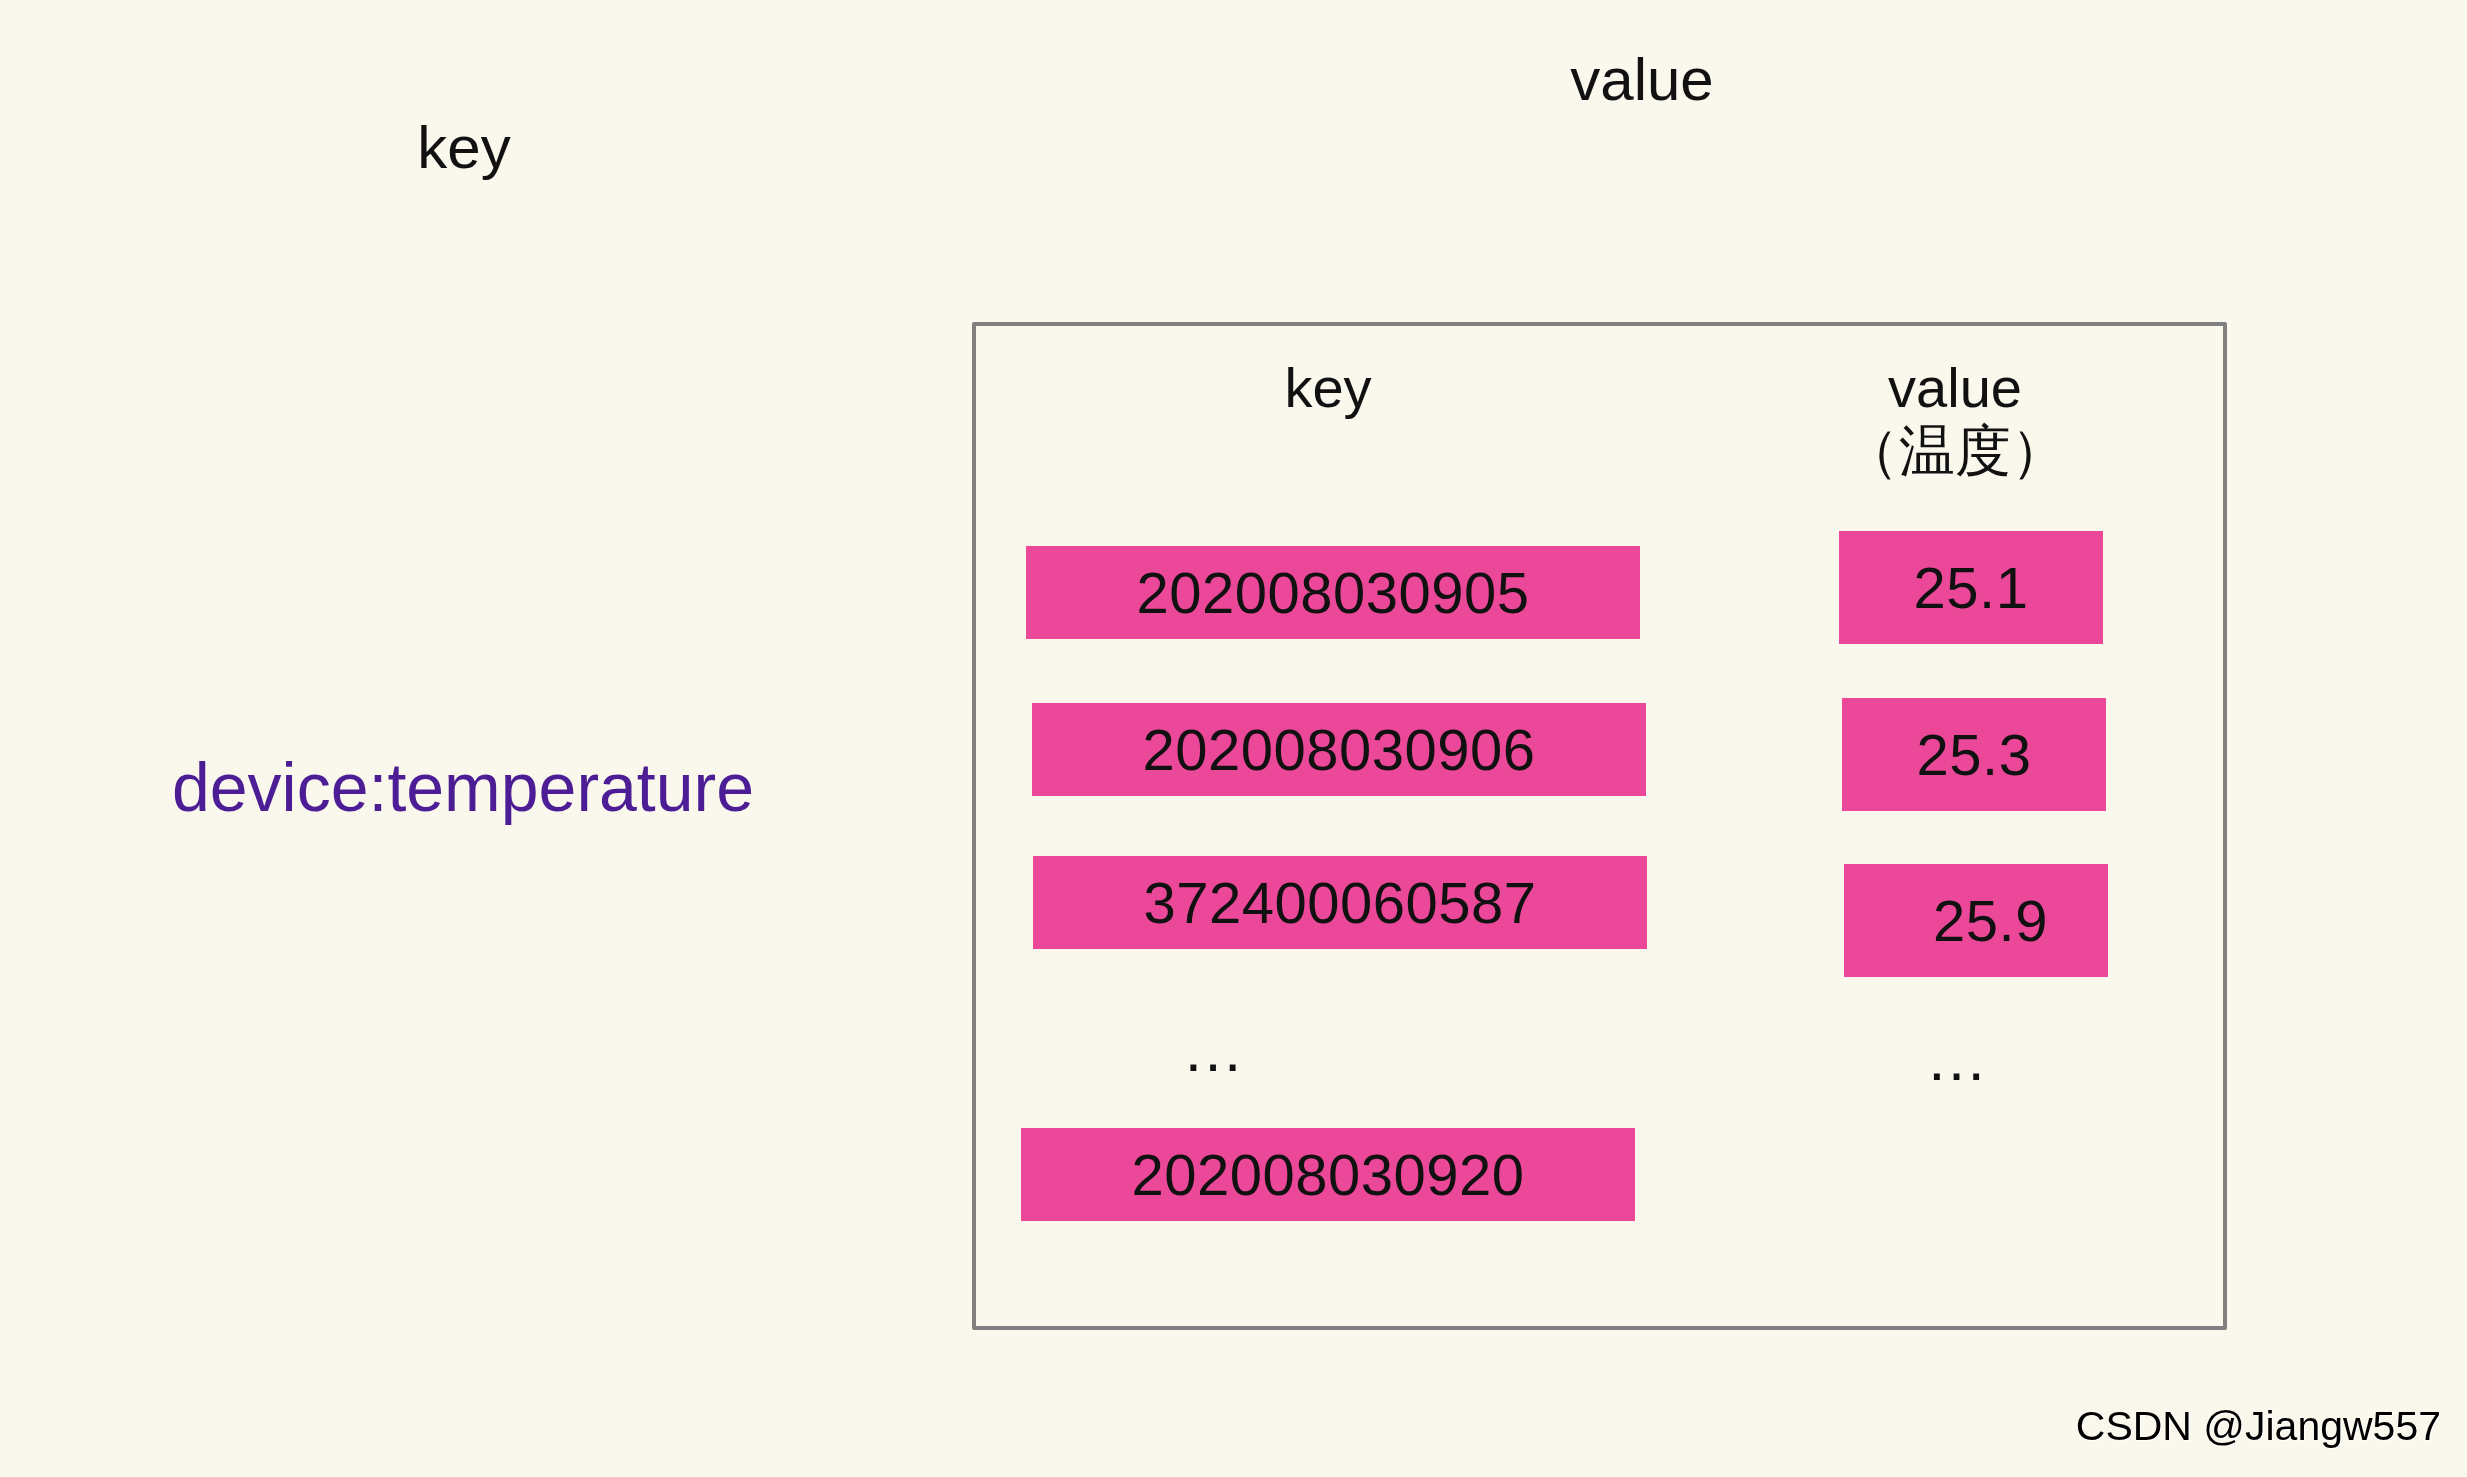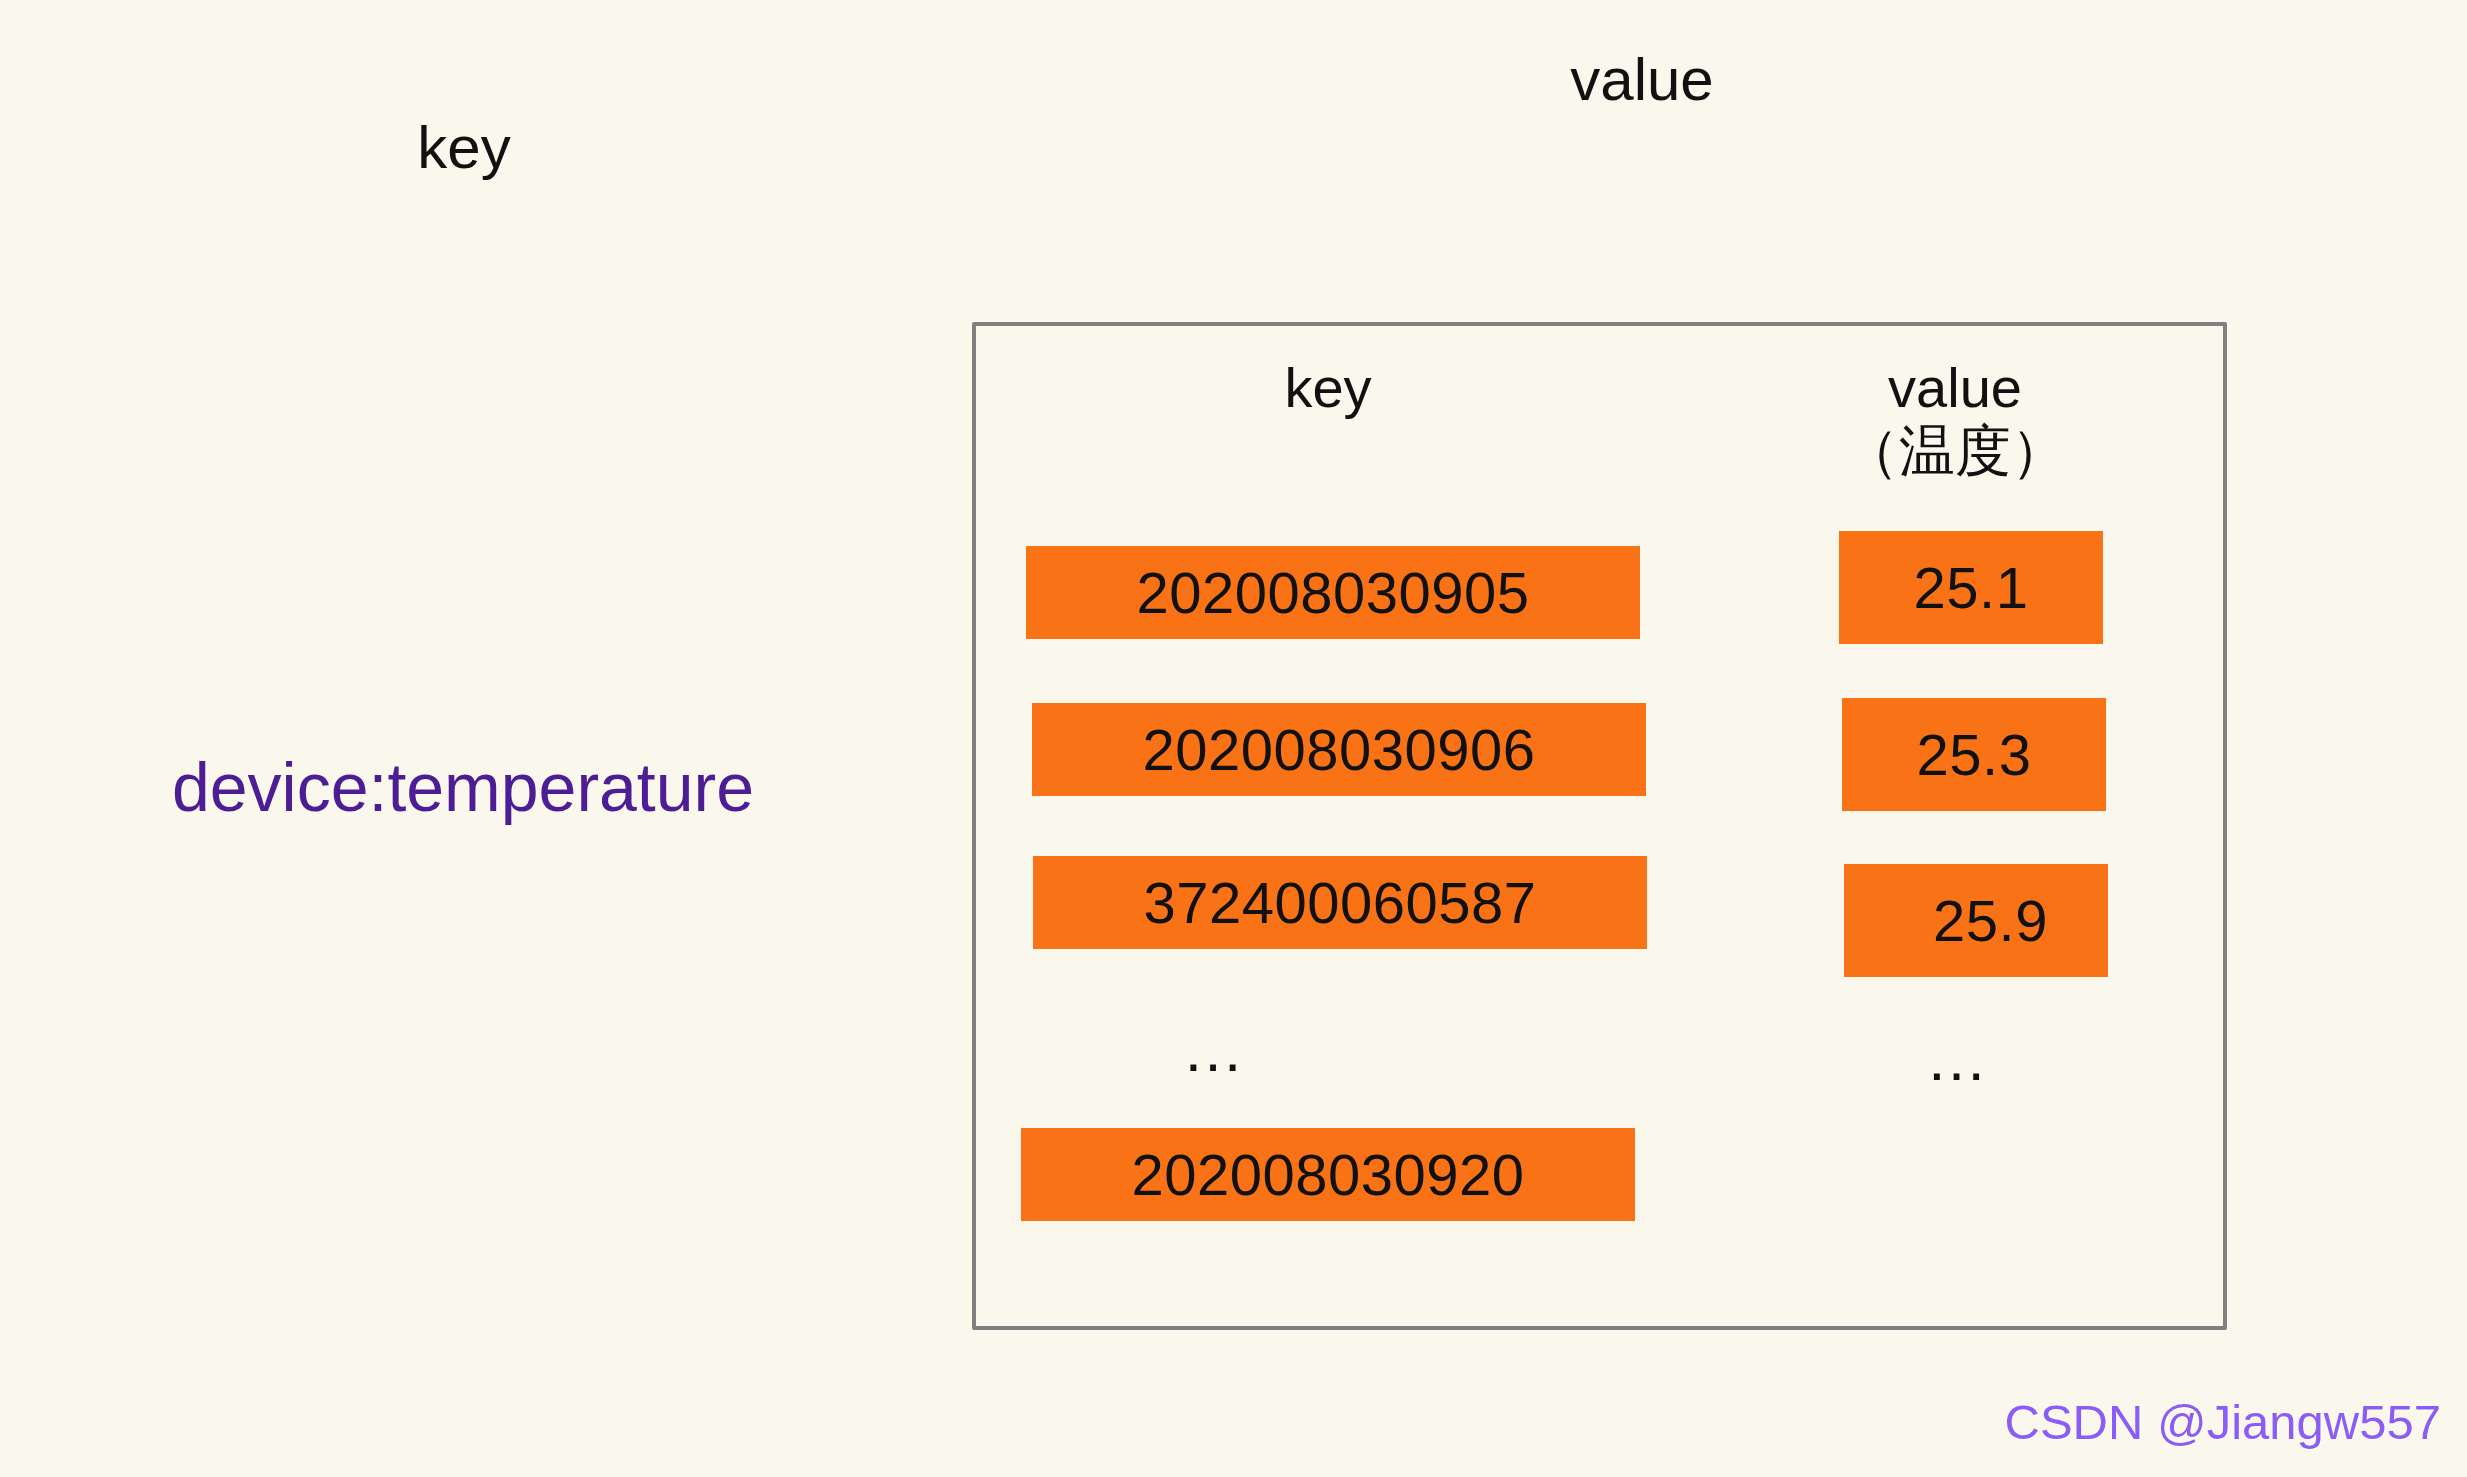--- a/index.html
+++ b/index.html
@@ -86,21 +86,21 @@
   }
   .col-head .ch-title { font-size: 56px; display: block; }
   .col-head .ch-sub   { font-size: 56px; display: block; margin-top: 1.9px; white-space: nowrap; }
 
   .col-head-key   { left: 1019px; top: 357px; width: 618px; }
   .col-head-value { left: 1815px; top: 357px; width: 280px; }
 
   
   .cell {
     position: absolute;
-    background: #f97316;
+    background: #ec4899;
     color: #111111;
     display: flex;
     align-items: center;
     justify-content: center;
     font-size: 58px;
     letter-spacing: 0.5px;
     box-sizing: border-box;
   }
 
   .cell-key   { width: 614px; height: 93px; }
@@ -128,22 +128,22 @@
     text-align: center;
   }
   .ell-key   { left: 1139px; top: 1019px; width: 154px; }
   .ell-value { left: 1892px; top: 1028px; width: 135px; }
 
   
   .watermark {
     position: absolute;
     right: 27px;
     bottom: 27px;
-    font-size: 49px;
-    color: #8b5cf6;
+    font-size: 41px;
+    color: #000000;
     text-shadow: 1px 1px 0 #ffffff;
     white-space: nowrap;
     user-select: none;
   }
 </style>
 </head>
 <body>
 
 <div id="canvas">
 

